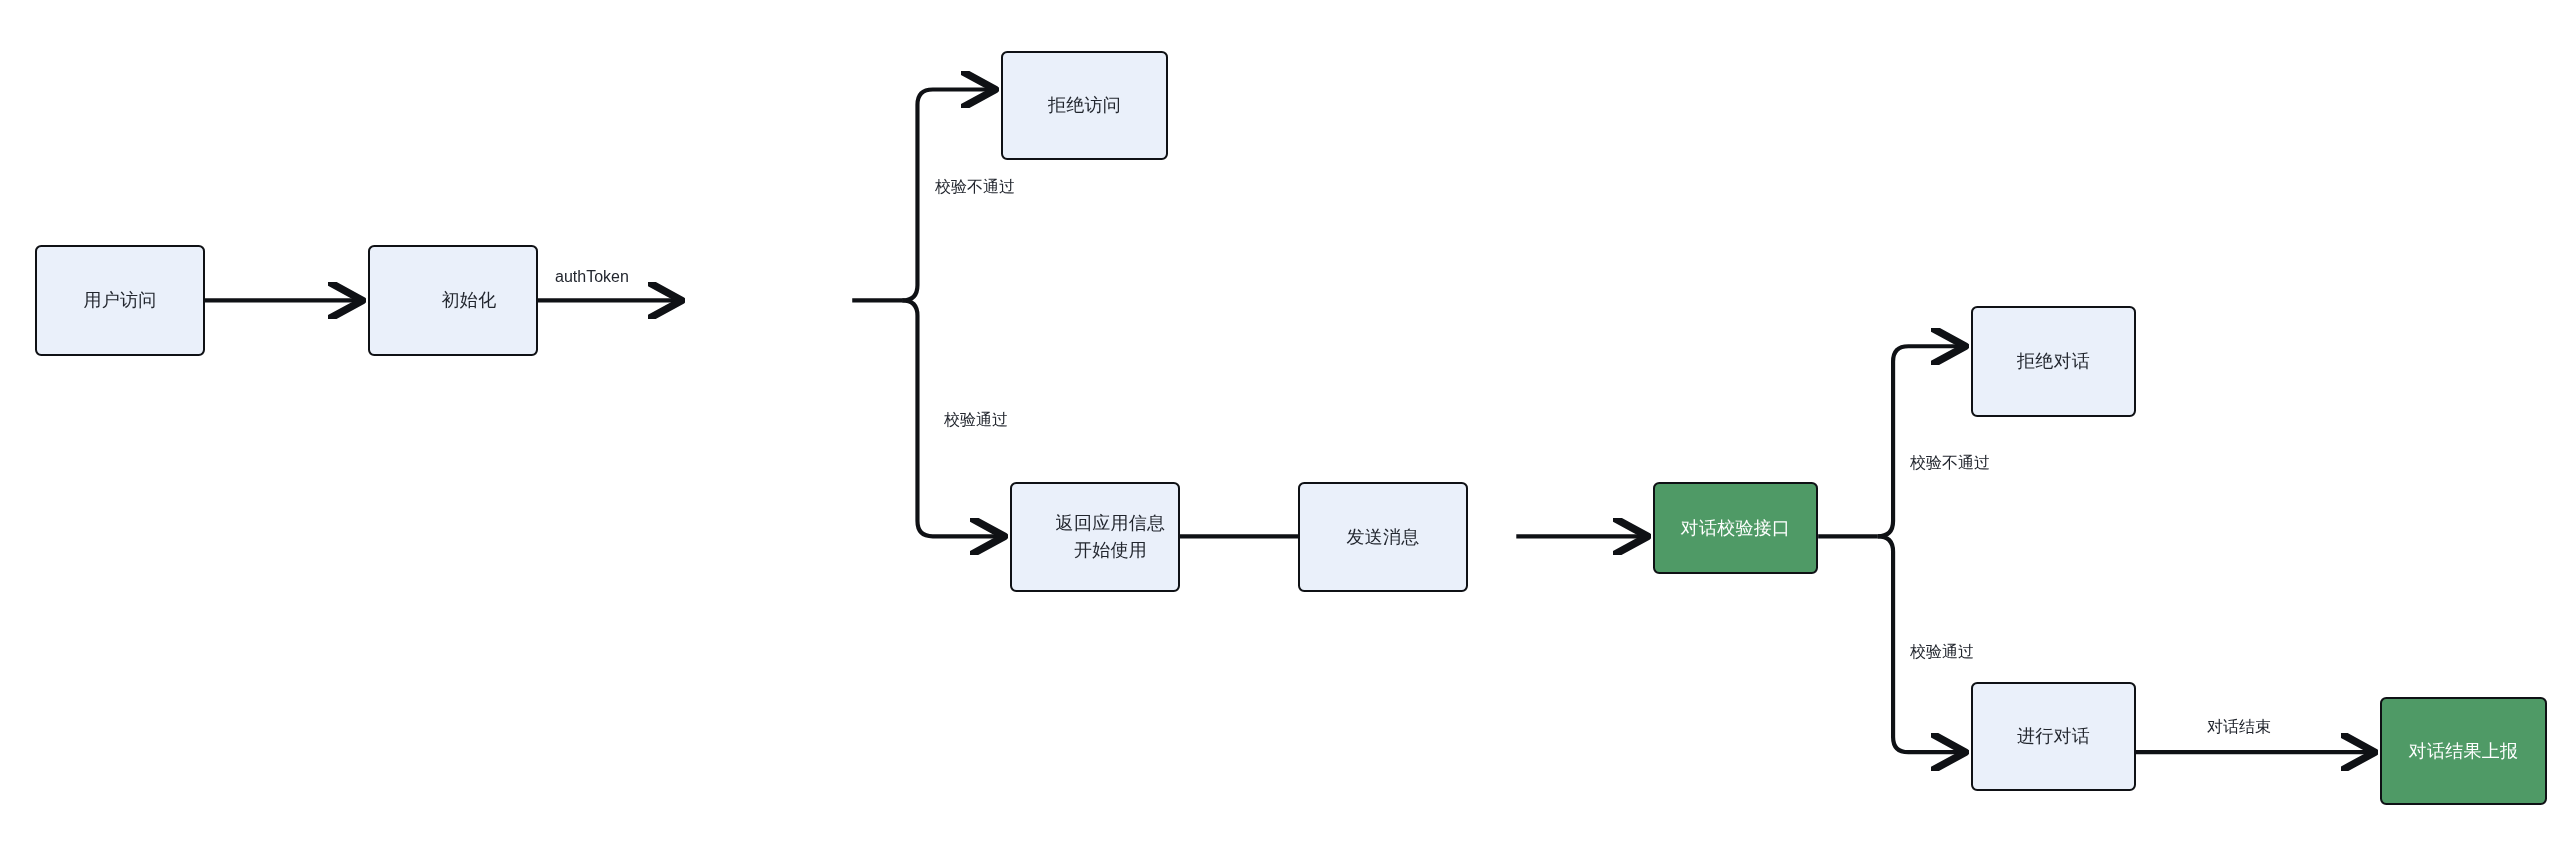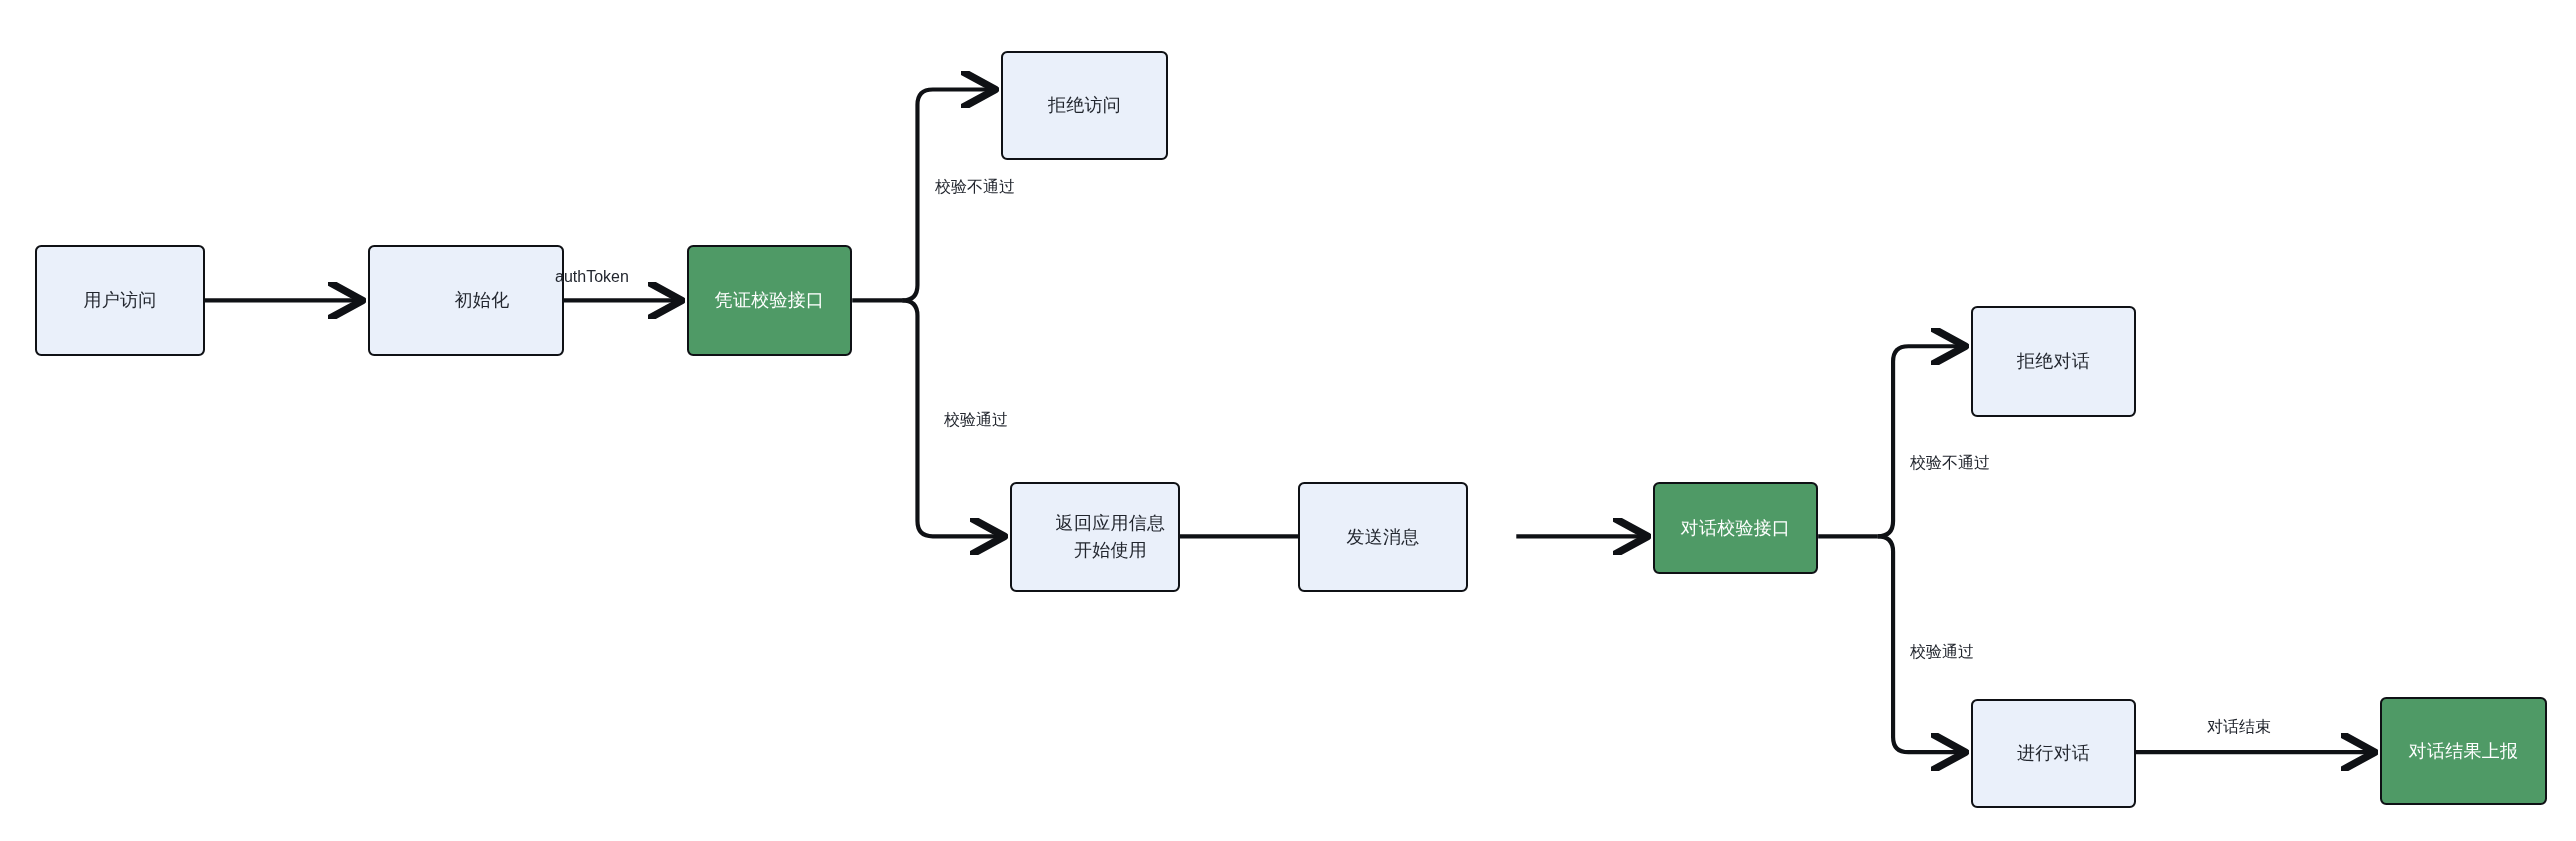--- a/index.html
+++ b/index.html
@@ -87,27 +87,24 @@
       <path d="M 2706 773 Q 2728 773 2728 795 L 2728 1062 Q 2728 1084 2750 1084 L 2828 1084" marker-end="url(#arrow)"></path>
 
       <path d="M 3078 1084 L 3418 1084" marker-end="url(#arrow)"></path>
     </g>
   </svg>
 
   <div class="node fill-light" style="left:35px;  top:245px;  width:170px; height:111px;">
     <span>用户访问</span>
   </div>
 
-  <div class="node fill-light" style="left:368px; top:245px;  width:196px; height:111px;padding-left:32px;">
+  <div class="node fill-light" style="left:368px; top:245px;  width:170px; height:111px;padding-left:32px;">
     <span>初始化</span>
   </div>
 
-  <div class="node fill-green" style="left:687px; top:245px;  width:165px; height:111px;">
-    <span>凭证校验接口</span>
-  </div>
 
   <div class="node fill-light" style="left:1001px; top:35px;  width:167px; height:109px;margin-top:16px;">
     <span>拒绝访问</span>
   </div>
 
   <div class="node fill-light" style="left:1010px; top:482px; width:170px; height:110px;padding-left:31px;">
     <span>返回应用信息
 开始使用</span>
   </div>
 
@@ -116,21 +113,21 @@
   </div>
 
   <div class="node fill-green" style="left:1653px; top:482px; width:165px; height:92px;">
     <span>对话校验接口</span>
   </div>
 
   <div class="node fill-light" style="left:1971px; top:290px; width:165px; height:111px;margin-top:16px;">
     <span>拒绝对话</span>
   </div>
 
-  <div class="node fill-light" style="left:1971px; top:699px; width:165px; height:109px;">
+  <div class="node fill-light" style="left:1971px; top:682px; width:165px; height:109px;">
     <span>进行对话</span>
   </div>
 
   <div class="node fill-green" style="left:2380px; top:697px; width:167px; height:108px;">
     <span>对话结果上报</span>
   </div>
 
   <div class="edge-label" style="left:555px;  top:269px;">authToken</div>
   <div class="edge-label" style="left:935px; top:179px;">校验不通过</div>
   <div class="edge-label" style="left:944px; top:412px;">校验通过</div>

